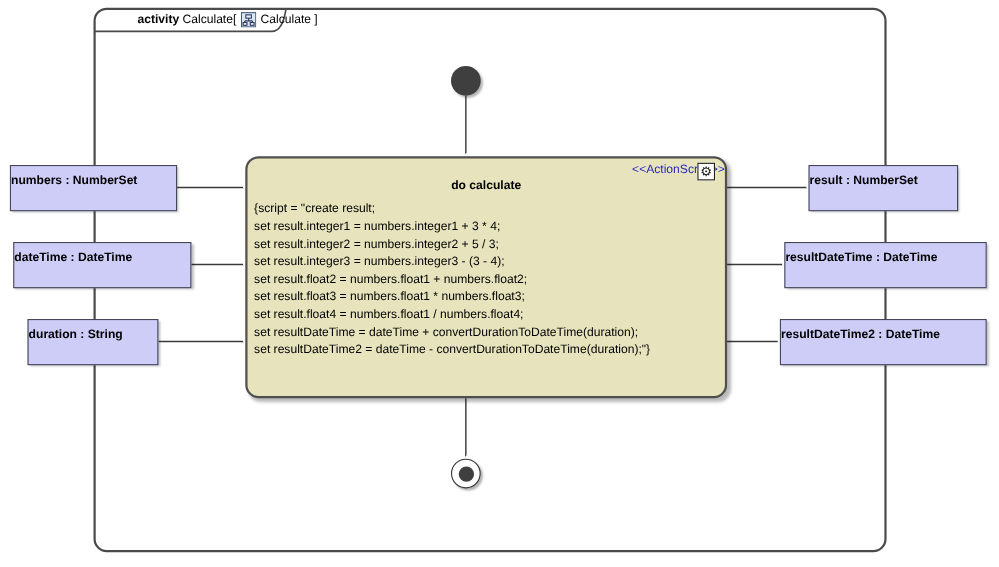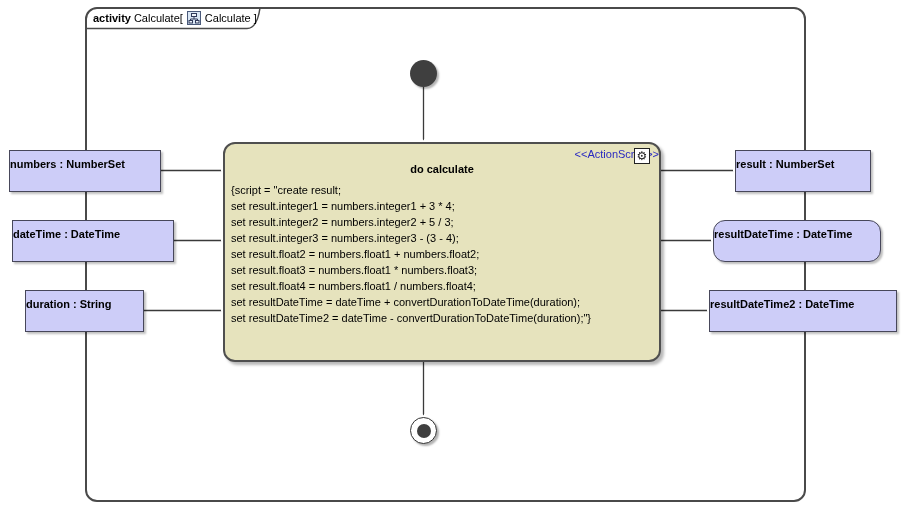--- a/index.html
+++ b/index.html
@@ -9,21 +9,21 @@
   }
   .frame{
     position:absolute;left:85px;top:7px;width:717px;height:491px;
     border:2px solid #4a4a4a;border-radius:12px;background:transparent;
   }
   .pentagon-svg{position:absolute;left:85px;top:7px;z-index:3;}
   .frame-label{
     position:absolute;left:93px;top:10px;z-index:4;height:16px;
     font-size:11px;white-space:nowrap;display:flex;align-items:center;gap:3px;
   }
-  .frame-label .kw{font-weight:bold;}
+  .frame-label .kw{font-weight:bold;margin-left:32px;}
   .hdr-icon{display:inline-block;width:14px;height:14px;margin:0 1px;}
   .edges{position:absolute;left:0;top:0;z-index:2;}
   .pnode{
     position:absolute;z-index:5;background:#cdcdf8;border:1.5px solid #47475a;
     box-shadow:2px 2px 2px rgba(0,0,0,0.25);
     font-size:11px;font-weight:bold;text-align:left;padding-top:7px;box-sizing:border-box;
   }
   .action{
     position:absolute;left:223px;top:142px;width:438px;height:220px;z-index:5;
     background:#e6e3bd;border:2px solid #4f4f4f;border-radius:12px;
@@ -138,20 +138,20 @@
   <div class="pnode" style="left:12px;top:220px;width:162px;height:42px;">
     <span>dateTime : DateTime</span>
   </div>
   <div class="pnode" style="left:25px;top:290px;width:119px;height:42px;">
     <span>duration : String</span>
   </div>
 
   <div class="pnode" style="left:735px;top:150px;width:136px;height:42px;">
     <span>result : NumberSet</span>
   </div>
-  <div class="pnode" style="left:713px;top:220px;width:168px;height:42px;border-radius:12px;">
+  <div class="pnode" style="left:713px;top:220px;width:184px;height:42px;">
     <span>resultDateTime : DateTime</span>
   </div>
   <div class="pnode" style="left:709px;top:290px;width:188px;height:42px;">
     <span>resultDateTime2 : DateTime</span>
   </div>
 
 </div>
 
 </body></html>

